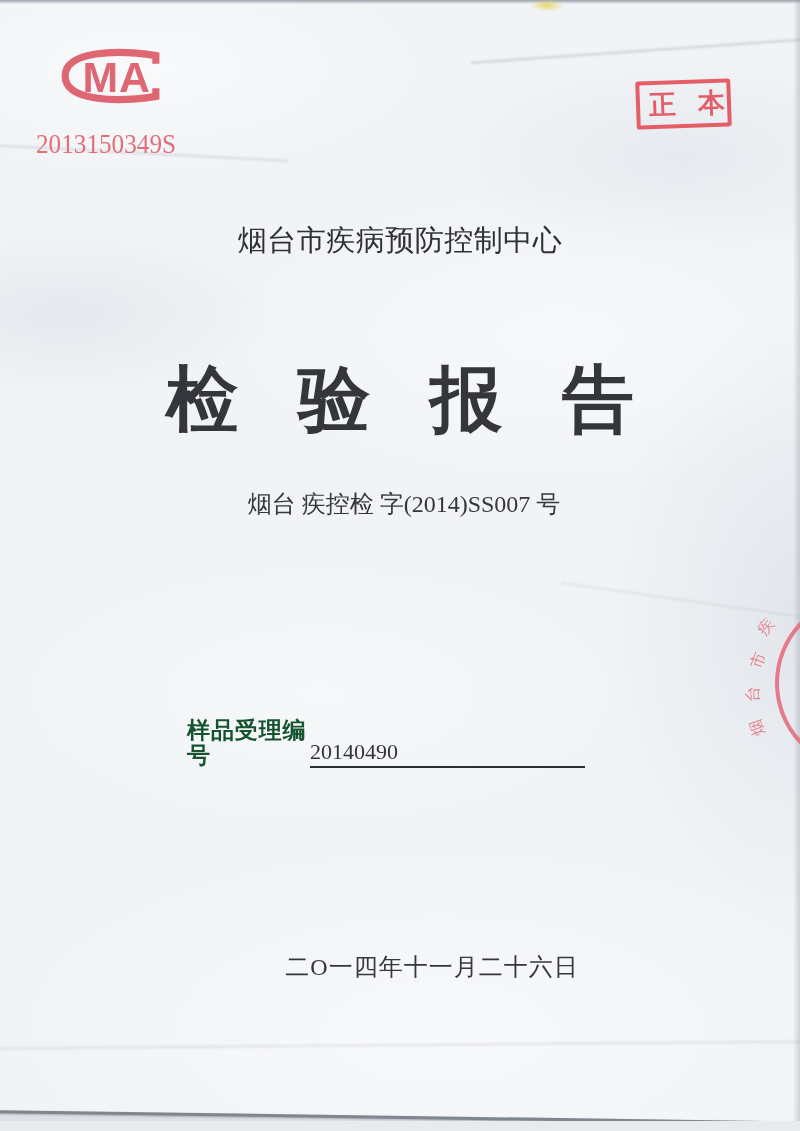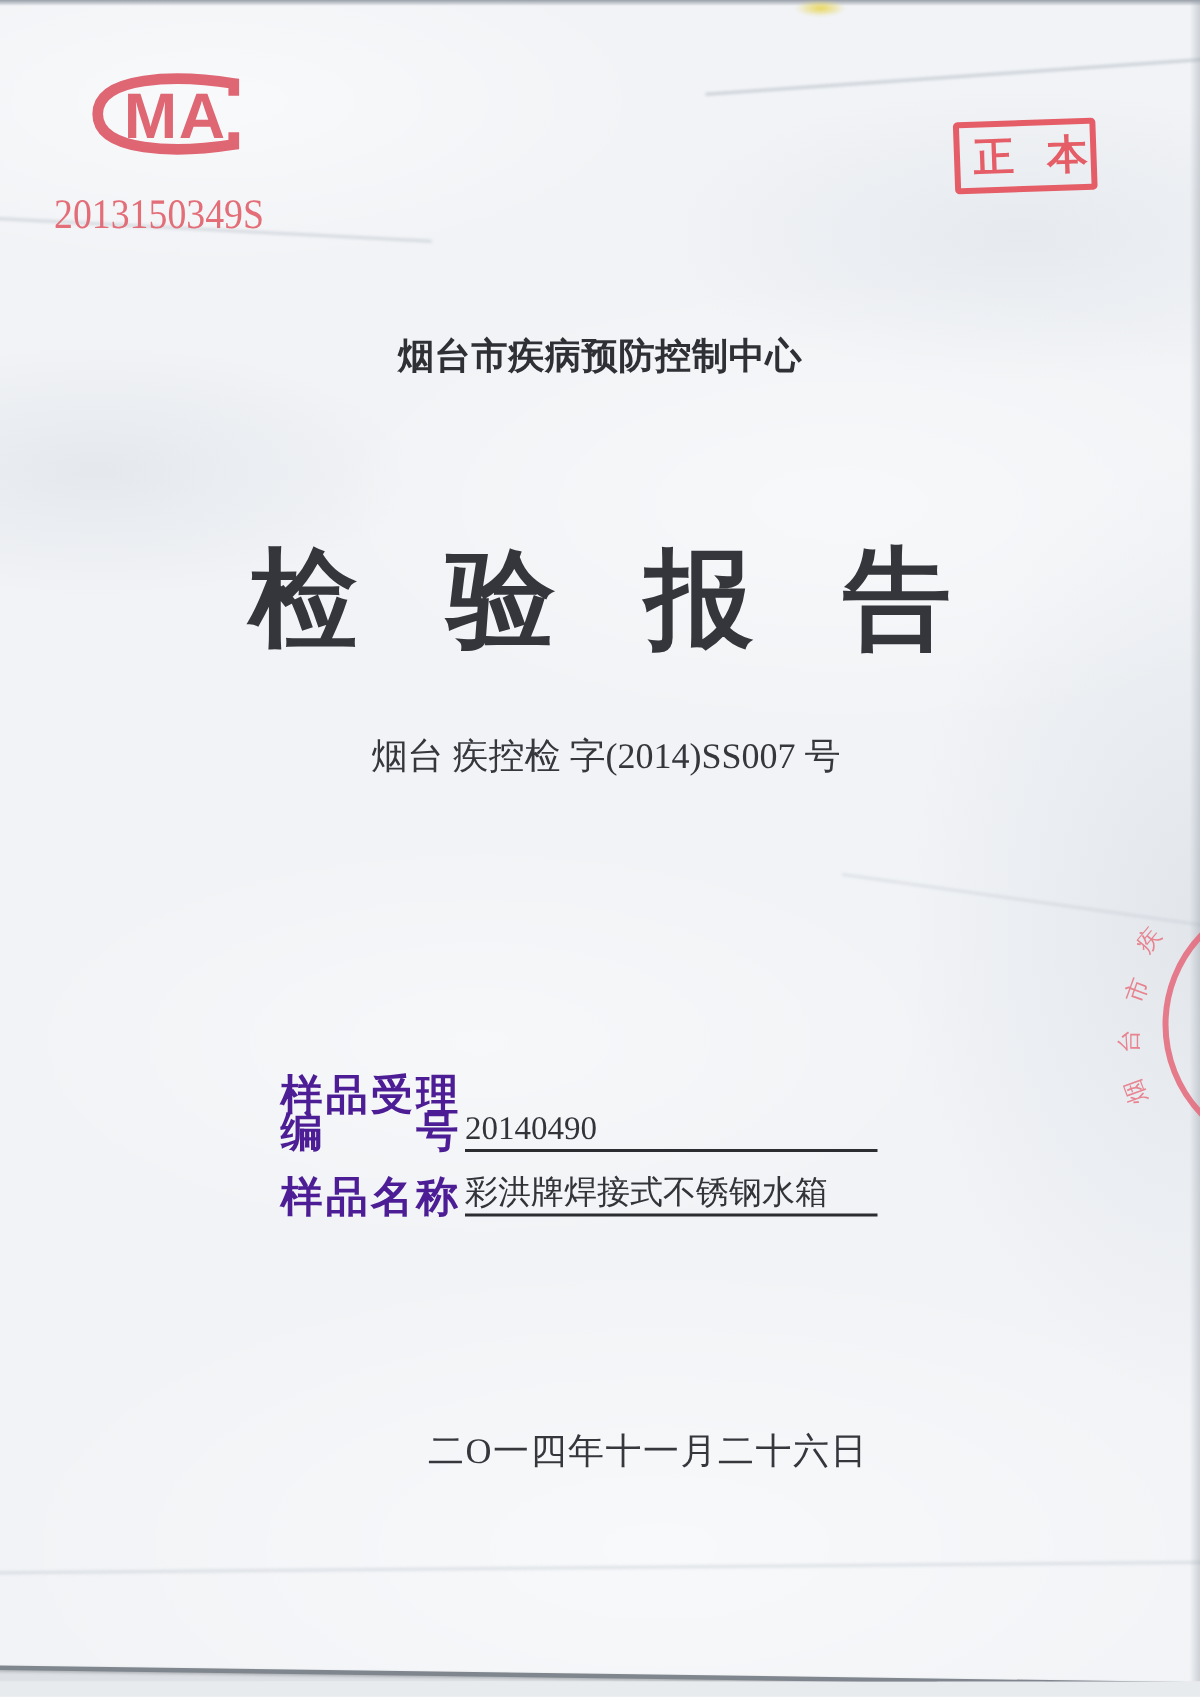--- a/index.html
+++ b/index.html
@@ -52,36 +52,36 @@
   .copy-stamp{
     position:absolute;left:636px;top:80px;width:78px;height:40px;
     border:4px solid #e4454f;border-radius:3px;
     transform:rotate(-2deg);
     color:#e4454f;font-size:27px;font-weight:600;line-height:40px;
     letter-spacing:22px;padding-left:9px;white-space:nowrap;overflow:hidden;
     opacity:.85;
   }
   .org-title{
     position:absolute;top:221px;left:0;width:800px;text-align:center;
-    font-size:24px;letter-spacing:.5px;color:#2f3036;font-weight:700;
+    font-size:29px;letter-spacing:.5px;color:#2f3036;font-weight:400;
   }
   .report-title{
     position:absolute;top:364px;left:0;width:800px;
     display:flex;justify-content:center;gap:60px;
     font-size:72px;line-height:1;font-weight:600;color:#35363c;
   }
   .report-number{
     position:absolute;top:488px;left:4px;width:800px;text-align:center;
     font-size:24px;color:#36373d;
   }
   
   .form{position:absolute;left:187px;top:741px;width:398px;}
   .form-row{display:flex;align-items:flex-end;margin-bottom:16px;height:27px;}
   .form-label{
-    width:118px;flex:none;font-size:28px;font-weight:700;color:#4c1d95;
+    width:118px;flex:none;font-size:23px;font-weight:700;color:#14532d;
     text-align:justify;text-align-last:justify;letter-spacing:-.5px;line-height:25px;
   }
   .form-value{
     flex:1;margin-left:5px;border-bottom:2px solid #2c2d31;
     text-align:left;font-size:22px;color:#333439;line-height:26px;padding-bottom:1px;
     white-space:nowrap;
   }
   .date-line{
     position:absolute;top:951px;left:0;width:800px;text-align:center;
     font-size:24px;letter-spacing:1px;color:#36373d;transform:translateX(32px);
@@ -120,24 +120,20 @@
     <span>告</span>
   </div>
 
   <div class="report-number">烟台 疾控检 字(2014)SS007 号</div>
 
   <div class="form">
     <div class="form-row">
       <div class="form-label">样品受理编号</div>
       <div class="form-value">20140490</div>
     </div>
-    <div class="form-row">
-      <div class="form-label">样品名称</div>
-      <div class="form-value">彩洪牌焊接式不锈钢水箱</div>
-    </div>
   </div>
 
   <div class="date-line">二O一四年十一月二十六日</div>
 
   <svg class="side-seal" viewBox="0 0 60 172">
     <circle cx="123" cy="85" r="86" fill="none" stroke="#e5677a" stroke-width="4"></circle>
     <text transform="translate(30,32) rotate(-50)" text-anchor="middle" font-size="16" fill="#e8717f">疾</text>
     <text transform="translate(23,64) rotate(-70)" text-anchor="middle" font-size="16" fill="#e8717f">市</text>
     <text transform="translate(18,96) rotate(-90)" text-anchor="middle" font-size="16" fill="#e8717f">台</text>
     <text transform="translate(22,128) rotate(-110)" text-anchor="middle" font-size="16" fill="#e8717f">烟</text>

